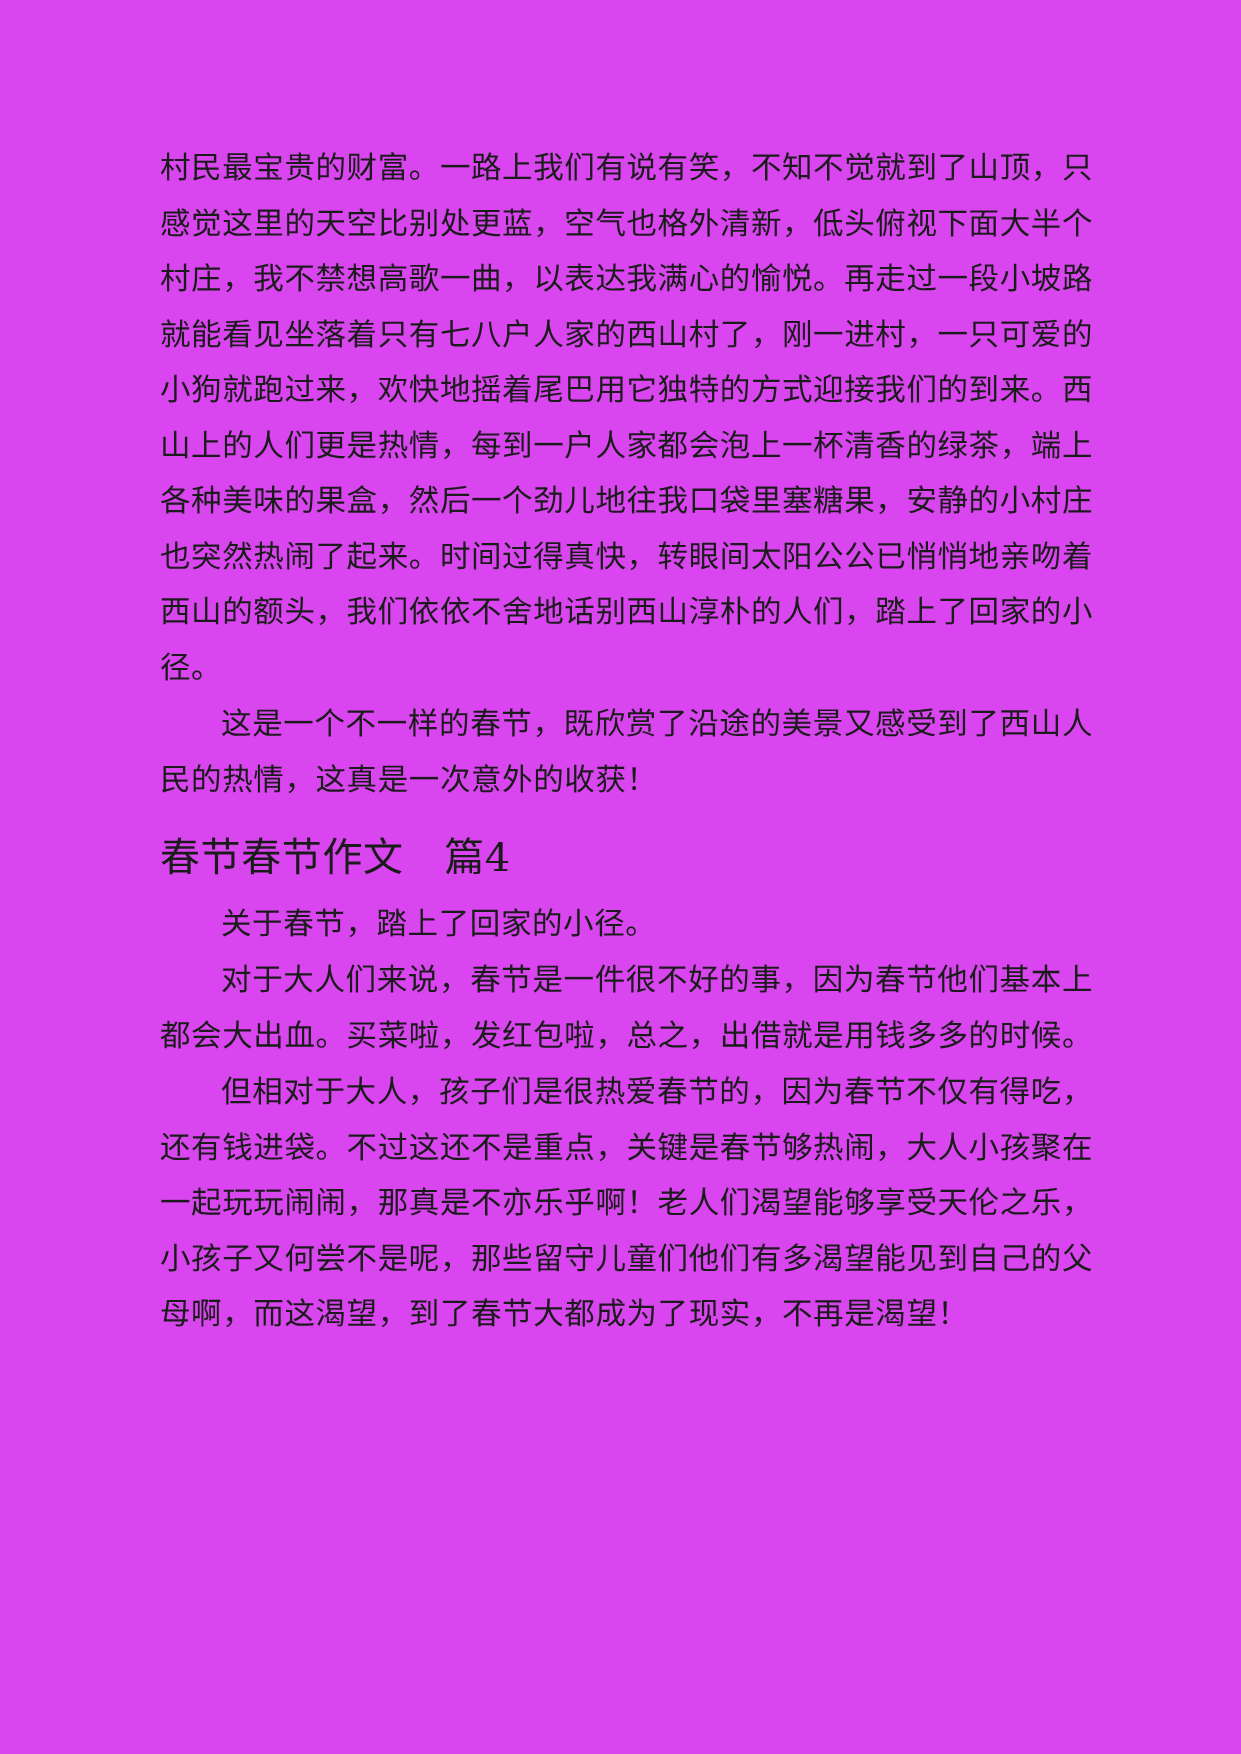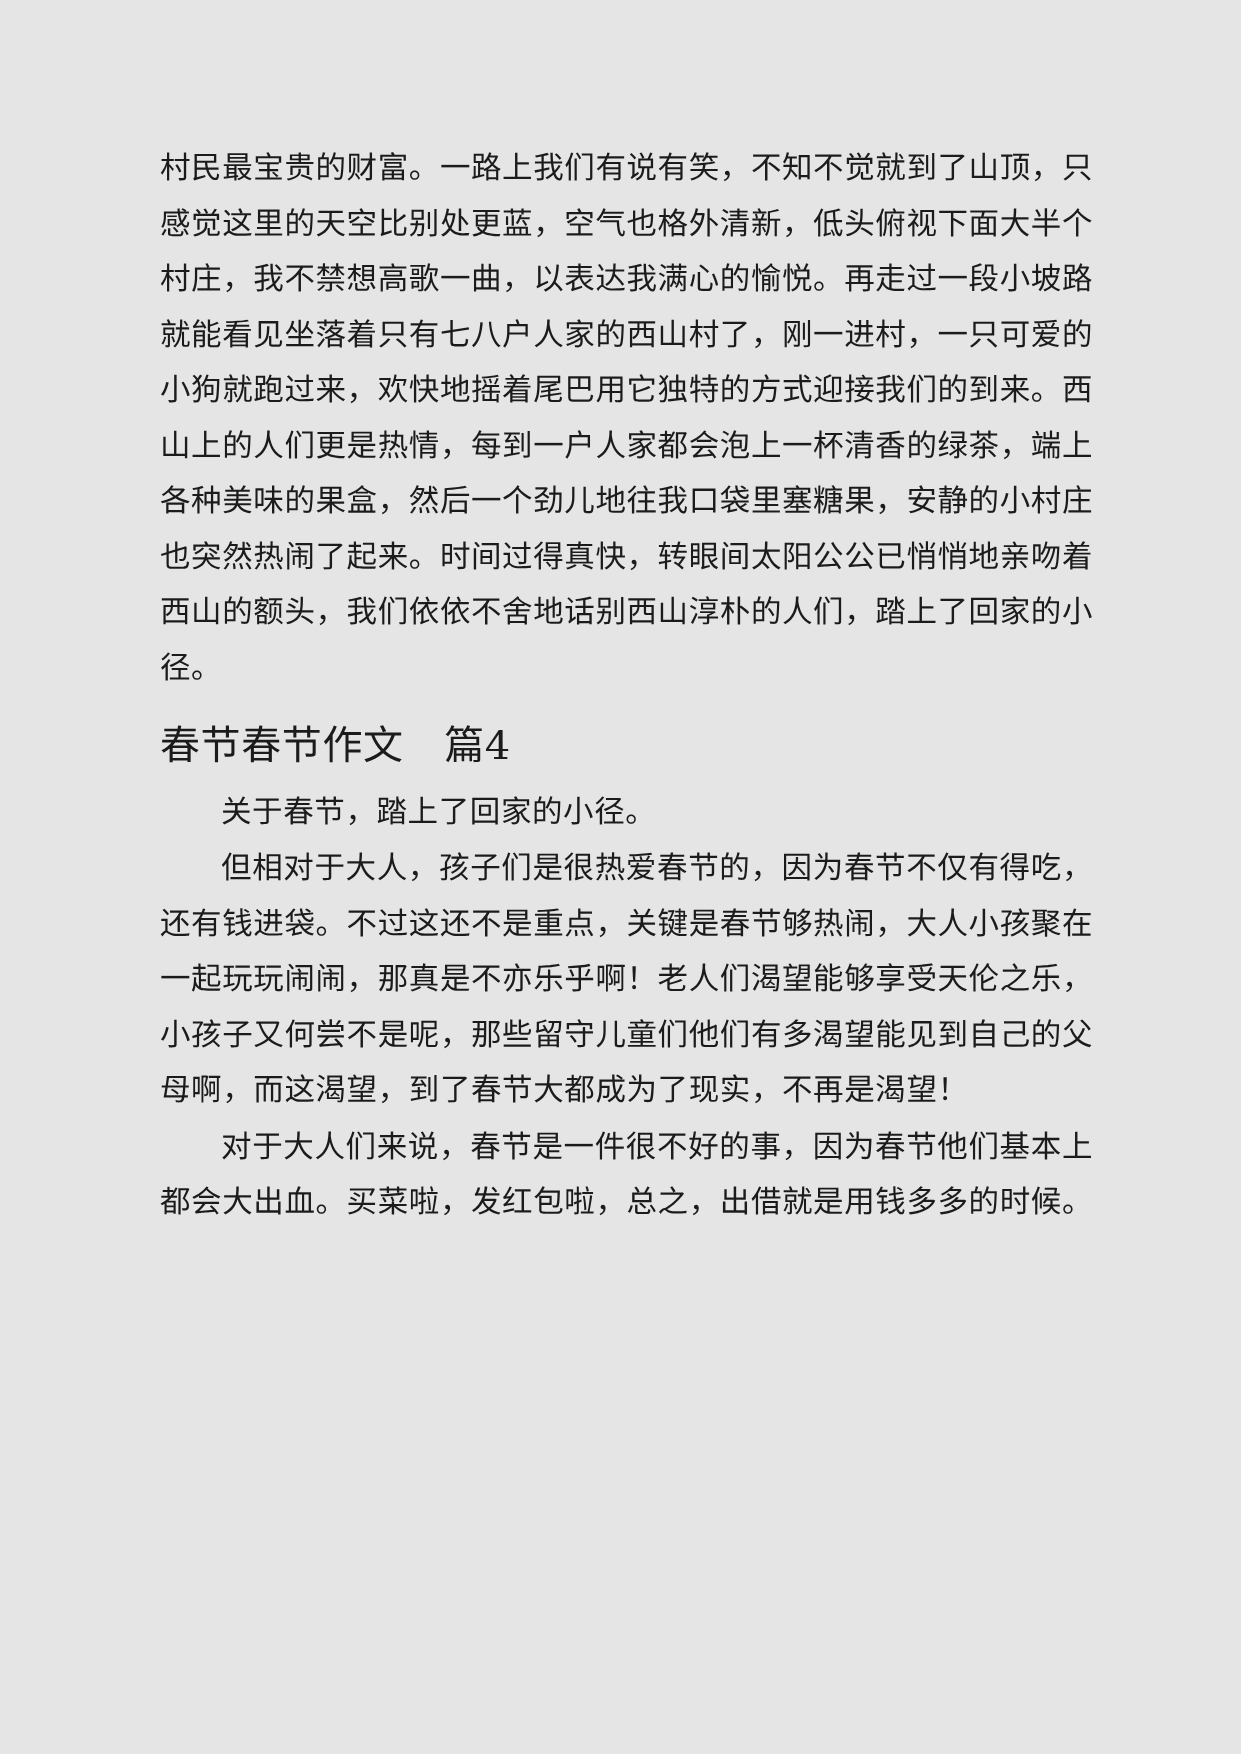--- a/index.html
+++ b/index.html
@@ -4,21 +4,21 @@
 <style>
   html, body {
     margin: 0;
     padding: 0;
     background: #ffffff;
   }
   .page {
     position: relative;
     width: 1241px;
     height: 1754px;
-    background: #e5e5e5;
+    background: #d946ef;
     box-sizing: border-box;
     padding: 140px 148px 0 160px;
     font-family: "DejaVu Serif", "Liberation Serif", serif;
     overflow: hidden;
   }
   .doc-body {
     font-size: 30.5px;
     line-height: 1.82;
     color: #1b1b1b;
     text-align: justify;
@@ -43,23 +43,24 @@
   }
 </style>
 </head>
 <body>
 
 <div class="page">
   <div class="doc-body">
 
     <p class="para noindent">村民最宝贵的财富。一路上我们有说有笑，不知不觉就到了山顶，只感觉这里的天空比别处更蓝，空气也格外清新，低头俯视下面大半个村庄，我不禁想高歌一曲，以表达我满心的愉悦。再走过一段小坡路就能看见坐落着只有七八户人家的西山村了，刚一进村，一只可爱的小狗就跑过来，欢快地摇着尾巴用它独特的方式迎接我们的到来。西山上的人们更是热情，每到一户人家都会泡上一杯清香的绿茶，端上各种美味的果盒，然后一个劲儿地往我口袋里塞糖果，安静的小村庄也突然热闹了起来。时间过得真快，转眼间太阳公公已悄悄地亲吻着西山的额头，我们依依不舍地话别西山淳朴的人们，踏上了回家的小径。</p>
 
+    <p class="para">这是一个不一样的春节，既欣赏了沿途的美景又感受到了西山人民的热情，这真是一次意外的收获！</p>
 
     <p class="heading">春节春节作文　篇4</p>
 
     <p class="para">关于春节，踏上了回家的小径。</p>
 
+    <p class="para">对于大人们来说，春节是一件很不好的事，因为春节他们基本上都会大出血。买菜啦，发红包啦，总之，出借就是用钱多多的时候。</p>
+
     <p class="para">但相对于大人，孩子们是很热爱春节的，因为春节不仅有得吃，还有钱进袋。不过这还不是重点，关键是春节够热闹，大人小孩聚在一起玩玩闹闹，那真是不亦乐乎啊！老人们渴望能够享受天伦之乐，小孩子又何尝不是呢，那些留守儿童们他们有多渴望能见到自己的父母啊，而这渴望，到了春节大都成为了现实，不再是渴望！</p>
-
-    <p class="para">对于大人们来说，春节是一件很不好的事，因为春节他们基本上都会大出血。买菜啦，发红包啦，总之，出借就是用钱多多的时候。</p>
 
   </div>
 </div>
 
 </body></html>

